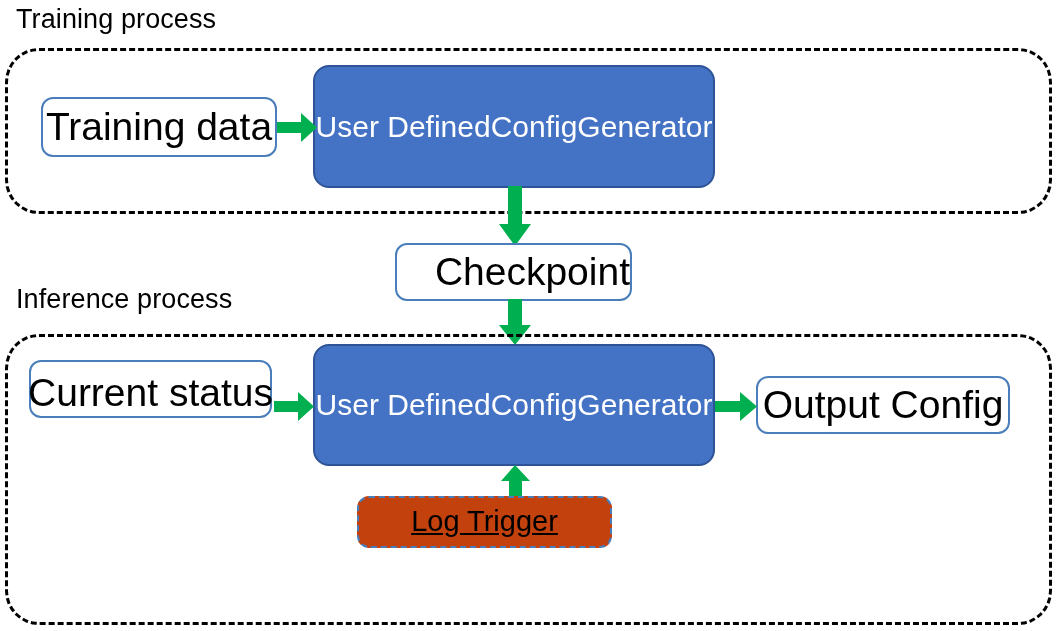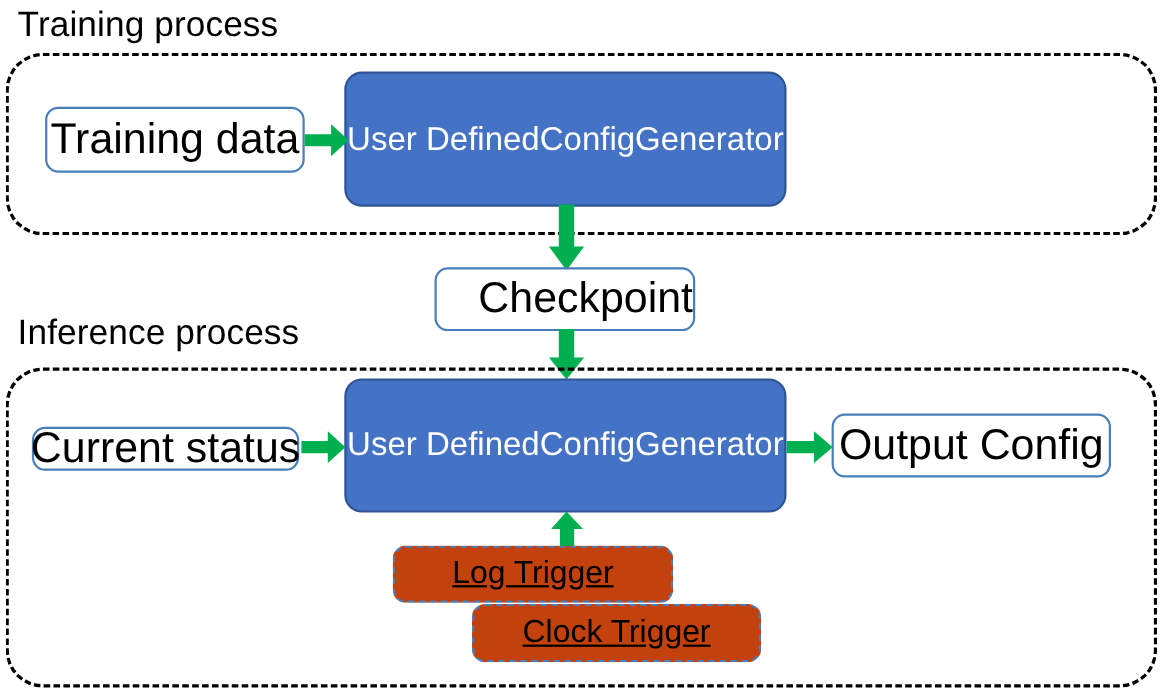--- a/index.html
+++ b/index.html
@@ -26,21 +26,21 @@
     box-sizing: border-box;
     border: 3px dashed #000000;
     border-radius: 34px;
     background: transparent;
   }
 
   
   .section-caption {
     position: absolute;
     color: #000000;
-    font-size: 32px;
+    font-size: 27px;
     line-height: 1;
     white-space: nowrap;
     letter-spacing: 0.1px;
   }
 
   
   .node {
     position: absolute;
     box-sizing: border-box;
     display: flex;
@@ -130,21 +130,21 @@
   </div>
 
   <svg class="arrow" style="left:498px; top:299px;" width="34" height="48" viewBox="0 0 34 48">
     <path d="M10,0 L24,0 L24,26 L33,26 L17,46 L1,26 L10,26 Z" fill="#00B050"></path>
   </svg>
 
   <div class="section-caption" style="left:16px; top:286px;">Inference process</div>
 
   <div class="group-box" style="left:5px; top:334px; width:1047px; height:291px;"></div>
 
-  <div class="node" style="left:29px; top:388px; width:243px; height:40px;">
+  <div class="node" style="left:29px; top:360px; width:243px; height:58px;align-items:flex-end;">
     <span>Current status</span>
   </div>
 
   <div class="node-primary" style="left:313px; top:344px; width:402px; height:122px;">
     <span>User Defined</span>
     <span class="line2">ConfigGenerator</span>
   </div>
 
   <div class="node" style="left:756px; top:376px; width:254px; height:58px;">
     <span>Output Config</span>
@@ -159,17 +159,14 @@
   </svg>
 
   <svg class="arrow" style="left:500px; top:465px;" width="32" height="38" viewBox="0 0 32 38">
     <path d="M15,0 L30,16 L22,16 L22,38 L9,38 L9,16 L1,16 Z" fill="#00B050"></path>
   </svg>
 
   <div class="node-trigger" style="left:357px; top:496px; width:255px; height:52px;">
     <span>Log Trigger</span>
   </div>
 
-  <div class="node-trigger" style="left:429px; top:549px; width:263px; height:53px;">
-    <span>Clock Trigger</span>
-  </div>
 
 </div>
 
 </body></html>

